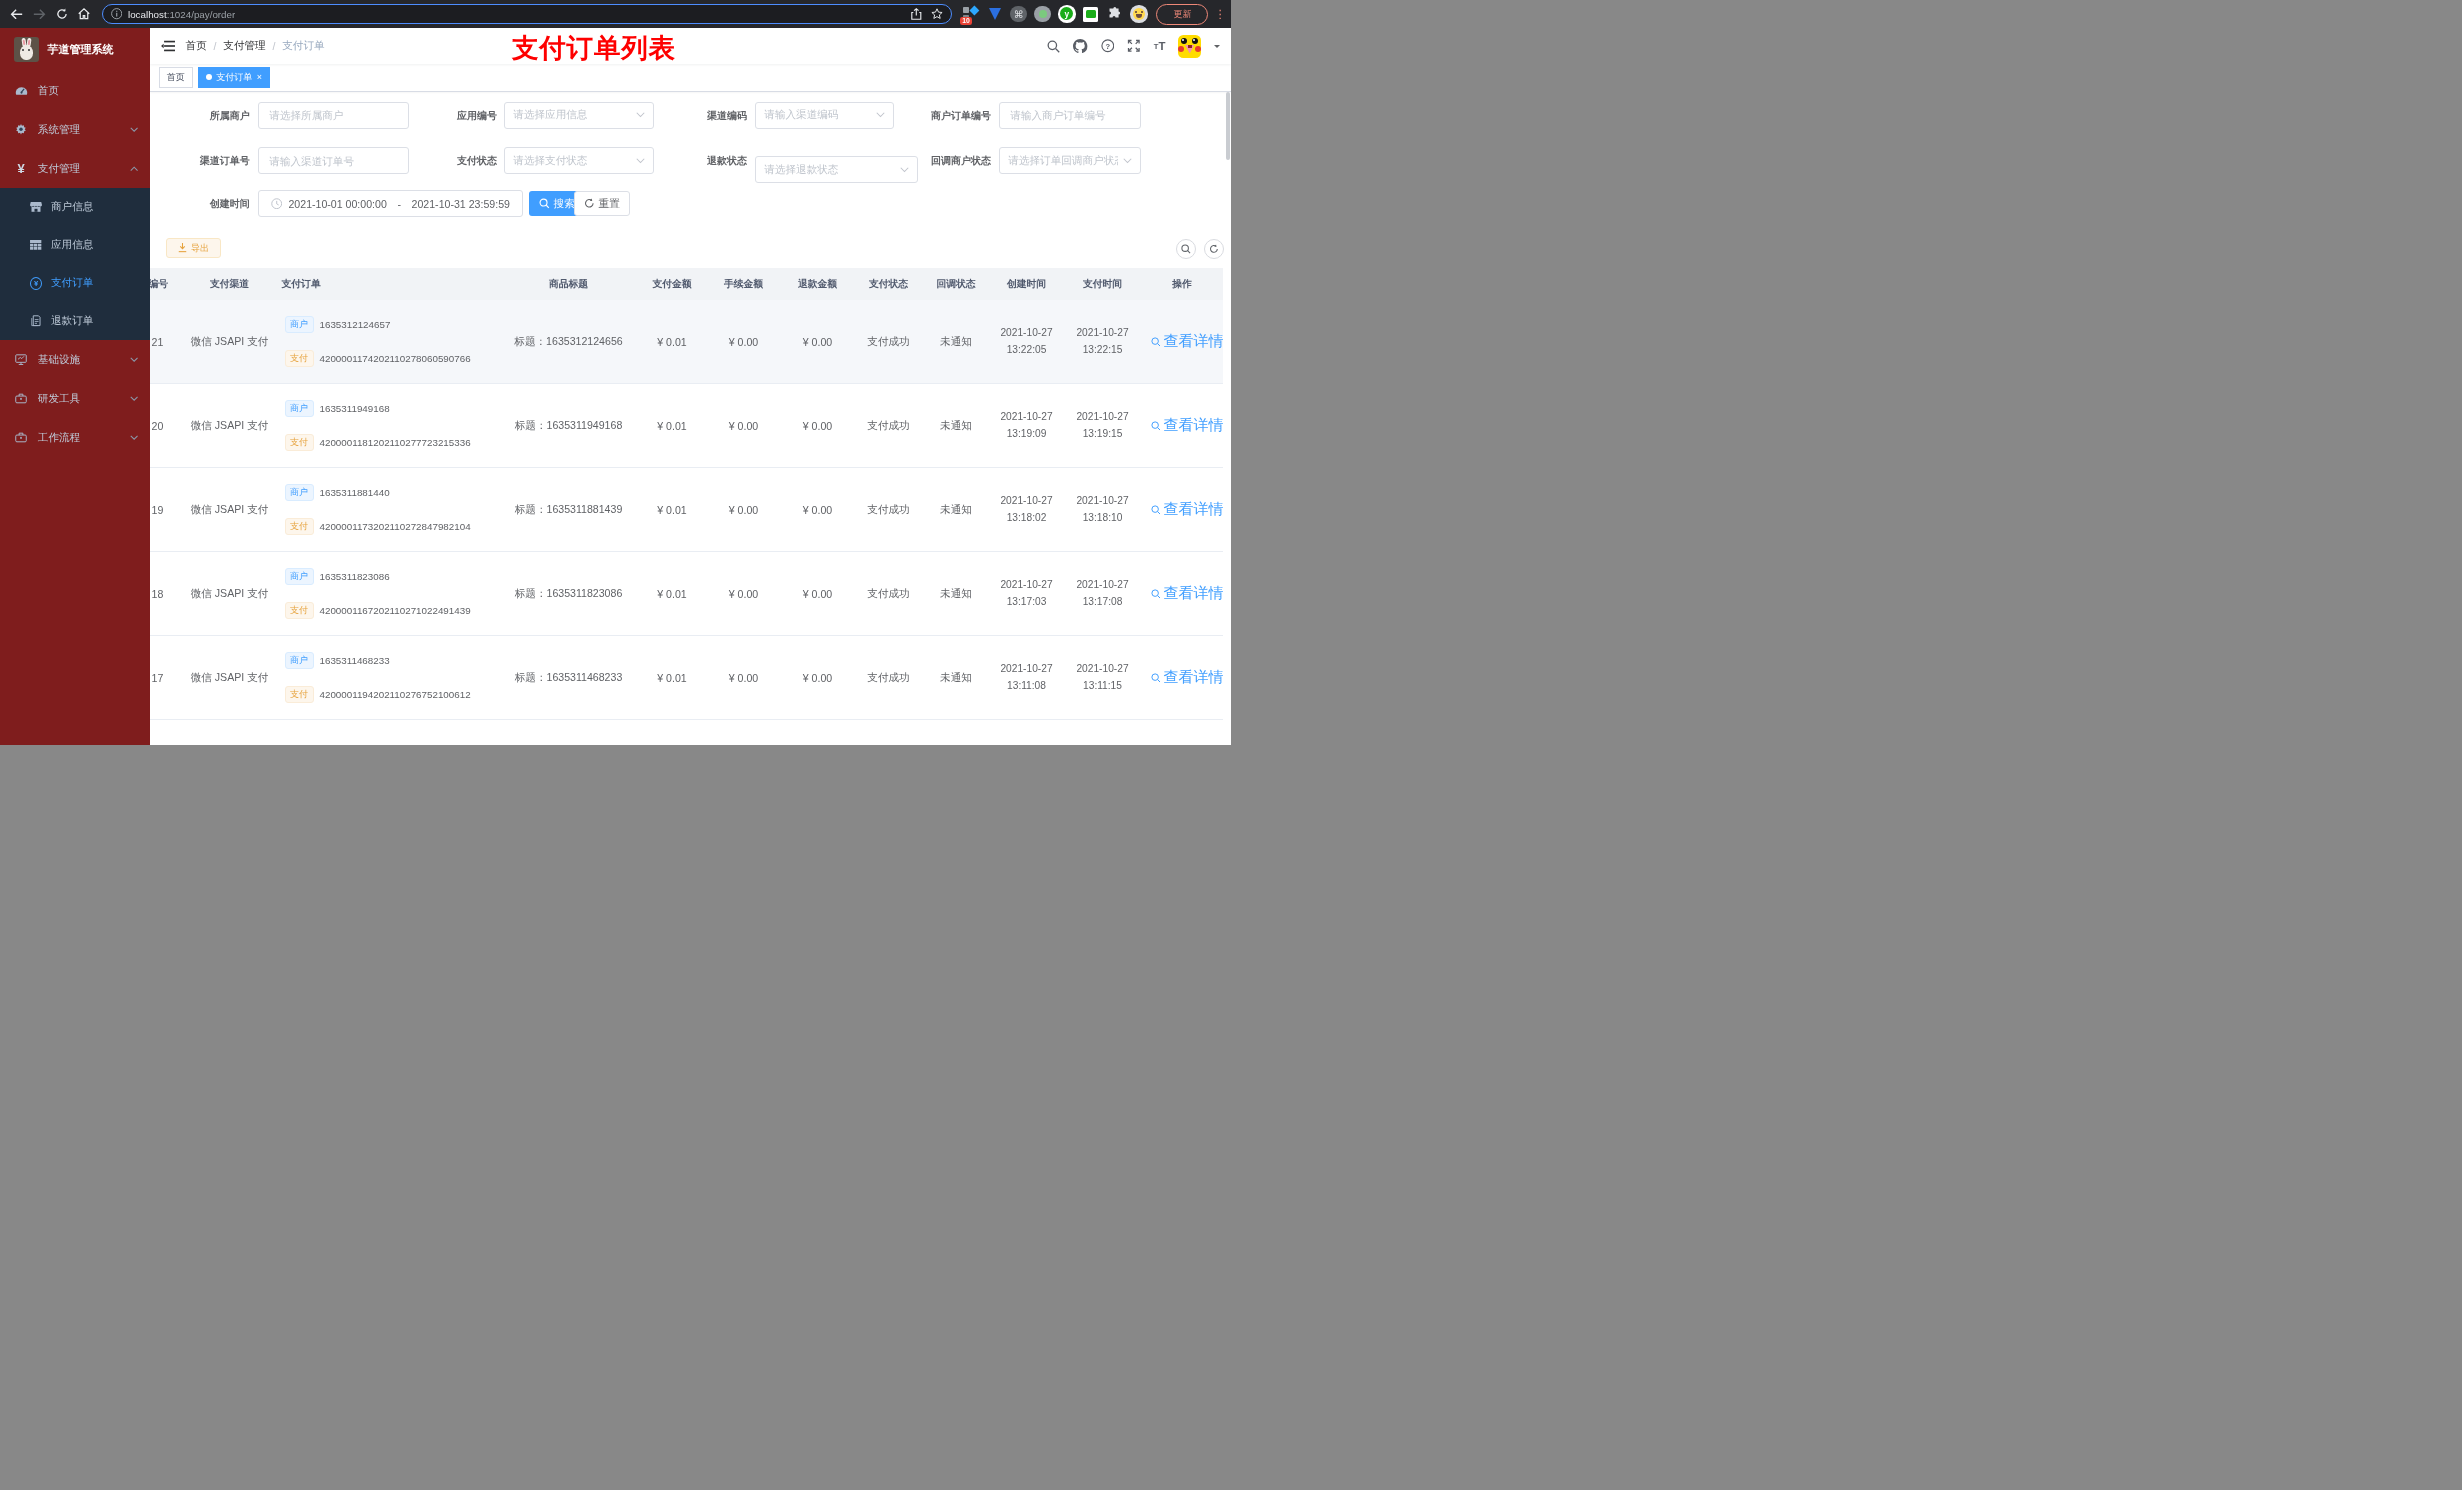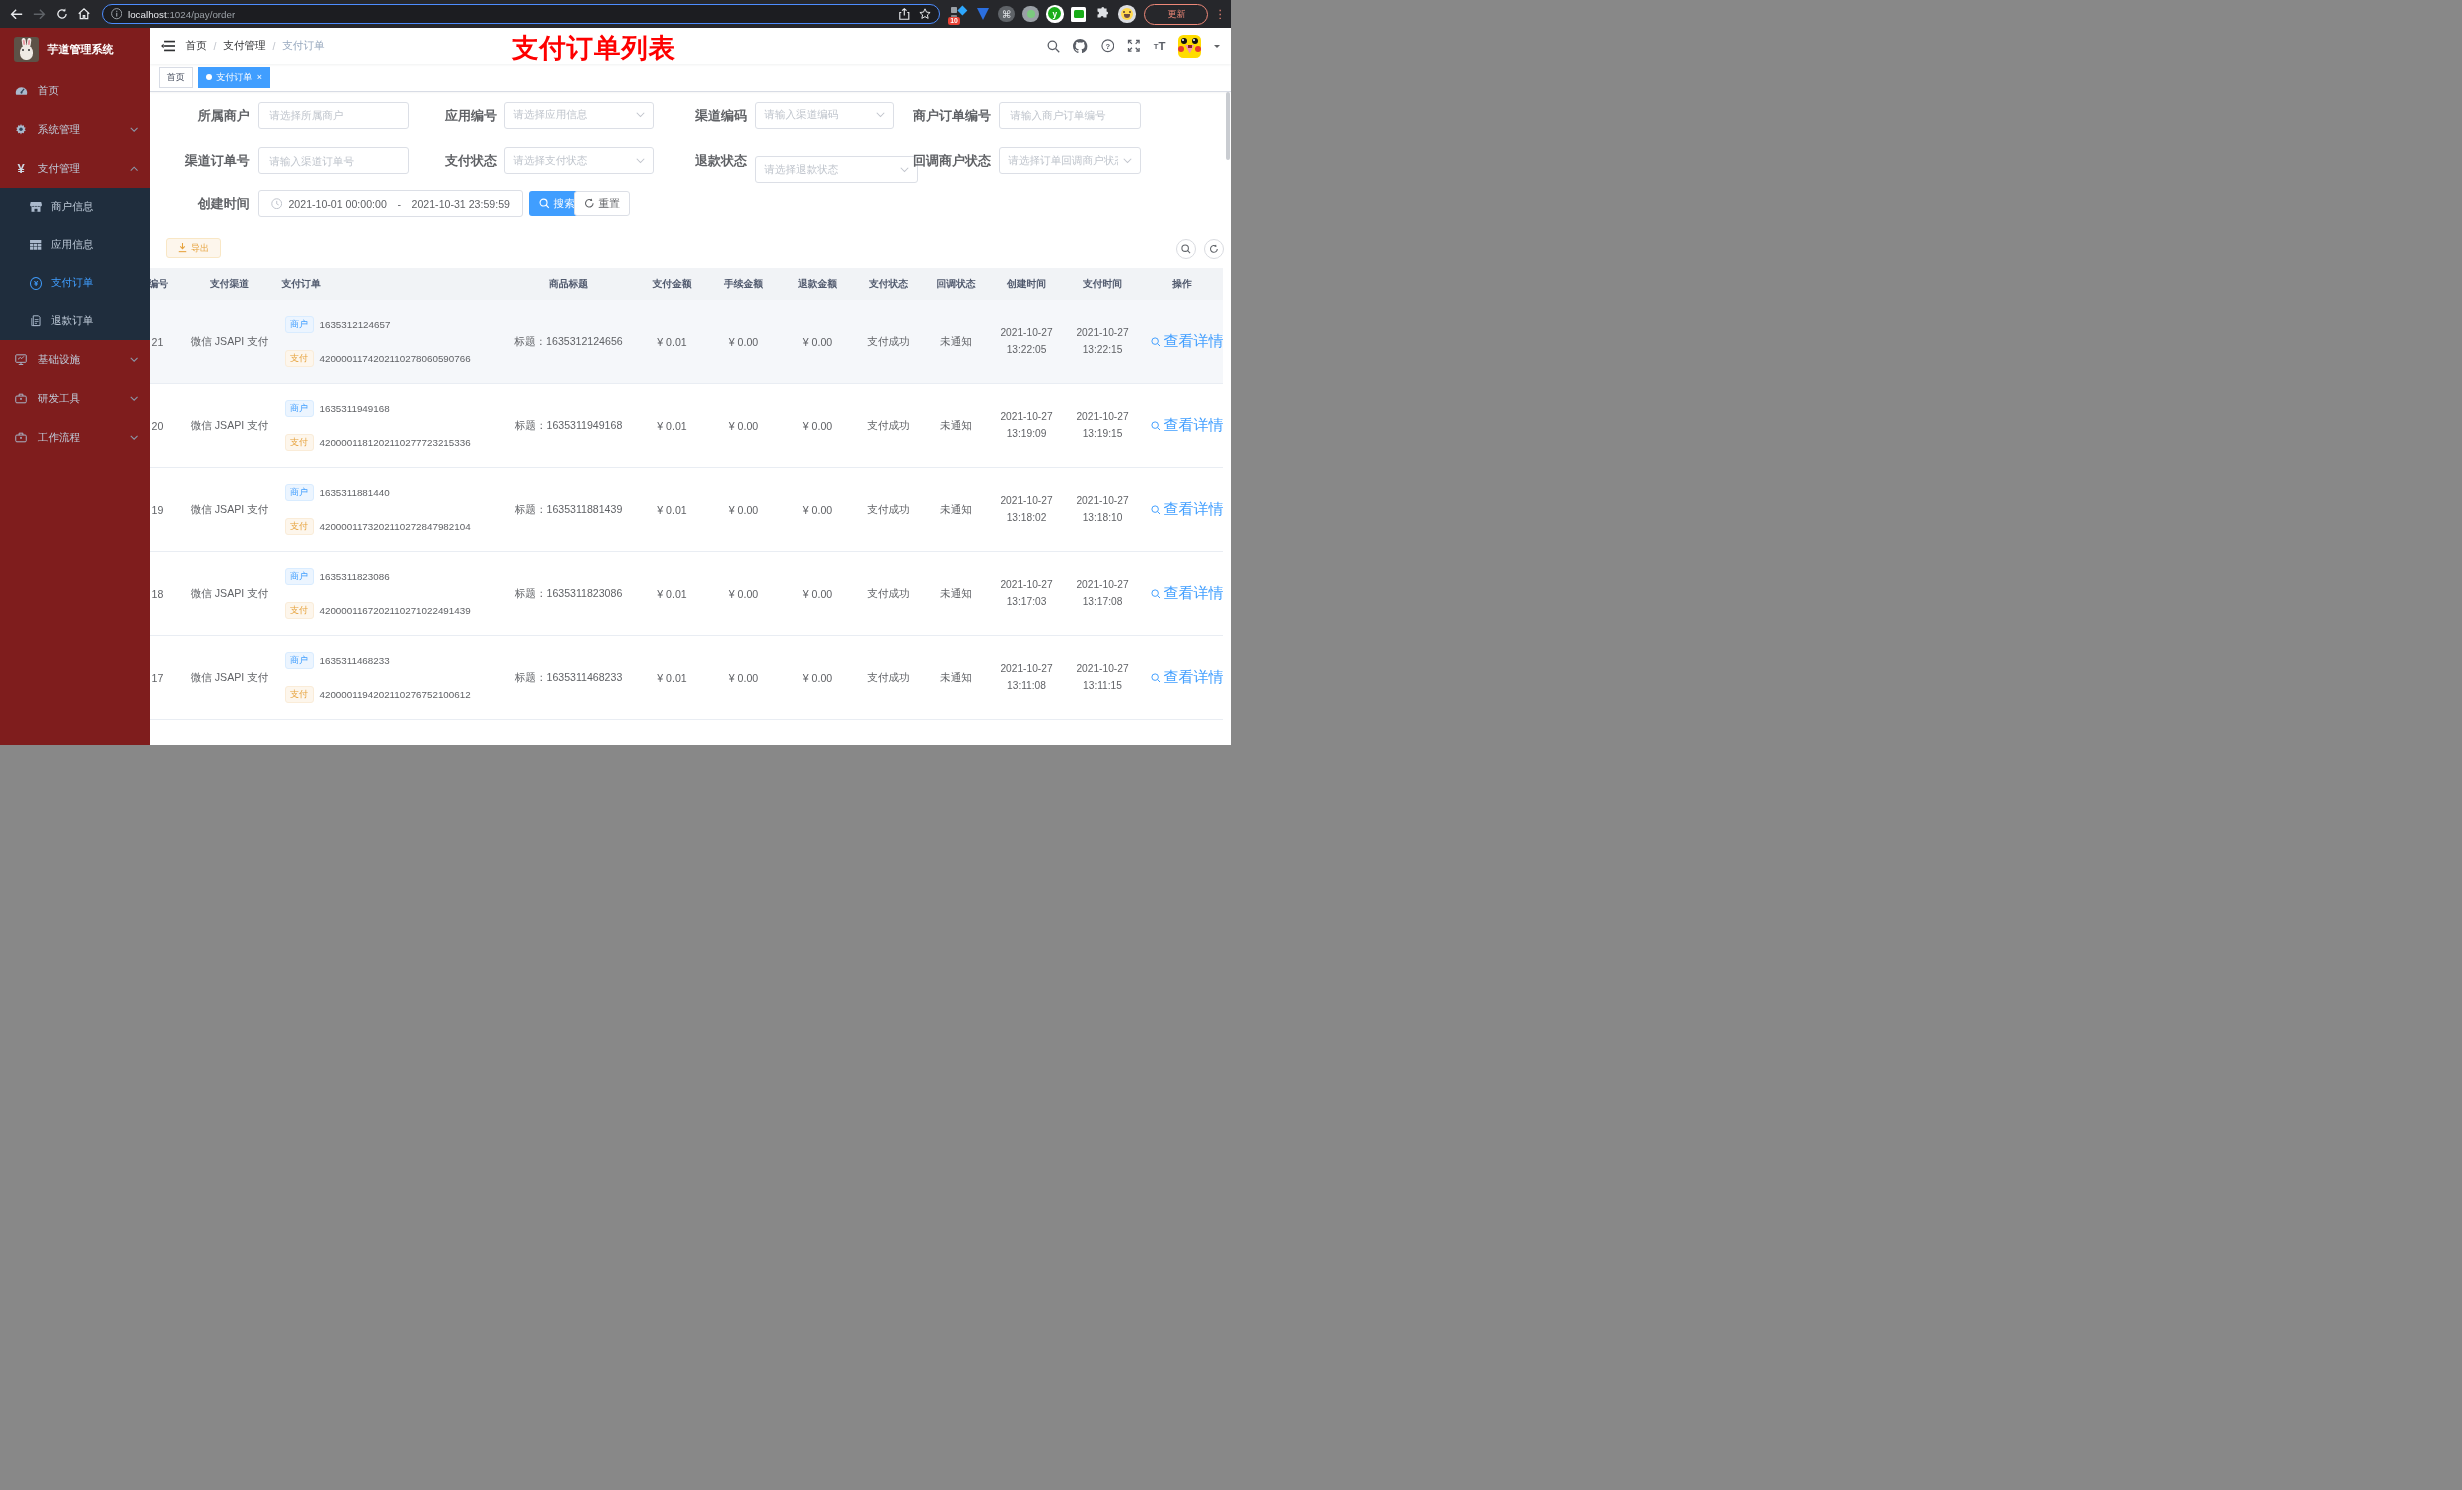--- a/index.html
+++ b/index.html
@@ -27,21 +27,21 @@
   .circle-y{width:17.4px;height:17.4px;border-radius:50%;background:#fff;display:flex;align-items:center;justify-content:center;}
   .circle-y i{width:13px;height:13px;border-radius:50%;background:#1aad19;color:#fff;font-style:normal;font-size:8.3px;font-weight:700;display:flex;align-items:center;justify-content:center;}
   .chat-sq{width:15px;height:15px;background:#fff;border-radius:1.5px;display:flex;align-items:center;justify-content:center;}
   .chat-b{width:9.8px;height:7.6px;background:#1aad19;border-radius:1.5px;position:relative;}
   .chat-b:after{content:"";position:absolute;left:1.5px;bottom:-2.3px;border:2.3px solid transparent;border-top-color:#1aad19;}
   .smiley{width:17.4px;height:17.4px;border-radius:50%;background:#dadce0;display:flex;align-items:center;justify-content:center;}
   .sface{width:12px;height:12px;border-radius:50%;background:#ffd84d;position:relative;}
   .sface:before,.sface:after{content:"";position:absolute;top:3px;width:1.9px;height:1.9px;border-radius:50%;background:#5d4037;}
   .sface:before{left:2.3px}.sface:after{right:2.3px}
   .sface i{position:absolute;left:3px;bottom:1.9px;width:6px;height:3.8px;border-radius:0 0 6px 6px;background:#6d4c41;display:block;}
-  .update-pill{margin:0 4.5px;border:0.8px solid #ee8878;color:#ee8878;font-size:9px;border-radius:10.6px;padding:3px 22px;white-space:nowrap;}
+  .update-pill{margin:0 4.5px;border:0.8px solid #ee8878;color:#ee8878;font-size:9px;border-radius:10.6px;padding:3px 16px;white-space:nowrap;}
   .kebab{color:#ee8878;font-size:11.4px;letter-spacing:0;width:10.6px;text-align:center;}
 
   
   .app{position:absolute;left:0;top:28px;width:1231px;height:717px;display:flex;}
   .sidebar{width:150px;background:#7f1d1d;color:#bfcbd9;flex:0 0 auto;position:relative;z-index:5;}
   .logo-row{height:43px;display:flex;align-items:center;padding-left:13.6px;gap:9px;}
   .logo-img{width:25px;height:25px;border-radius:3px;background:#5d5247;position:relative;overflow:hidden;flex:0 0 auto;}
   .rb-body{position:absolute;left:6px;top:7.6px;width:13px;height:15px;background:#efeae4;border-radius:50% 50% 45% 45%;}
   .rb-ear1,.rb-ear2{position:absolute;top:0.8px;width:3.8px;height:9px;background:#efeae4;border-radius:2.3px;}
   .rb-ear1{left:8.3px;transform:rotate(-8deg)}.rb-ear2{left:13.6px;transform:rotate(8deg)}
@@ -83,21 +83,21 @@
 
   .tags-bar{height:28px;background:#fff;border-bottom:0.8px solid #d8dce5;box-shadow:0 0.8px 2.3px rgba(0,0,0,.06);display:flex;align-items:center;padding:0 9px;gap:5.3px;position:relative;z-index:3;}
   .tag{height:20.4px;display:inline-flex;align-items:center;border:0.8px solid #d8dce5;background:#fff;color:#495060;font-size:9px;padding:0 6.8px;cursor:pointer;}
   .tag.active{background:#409eff;border-color:#409eff;color:#fff;}
   .tag .dot{width:6px;height:6px;border-radius:50%;background:#fff;margin-right:4.5px;}
   .tag .x{margin-left:4.5px;font-size:9px;}
 
   .content{position:absolute;left:0;right:0;top:64px;bottom:0;background:#fff;overflow:hidden;}
 
   
-  .f-label{position:absolute;width:83px;text-align:right;font-size:13px;font-weight:700;color:#606266;line-height:27px;}
+  .f-label{position:absolute;width:83px;text-align:right;font-size:10px;font-weight:700;color:#606266;line-height:27px;}
   .f-field{position:absolute;height:27px;border:0.8px solid #dcdfe6;border-radius:3px;background:#fff;display:flex;align-items:center;padding:0 8.3px;font-size:10.6px;color:#606266;}
   .f-field input{border:none;outline:none;width:100%;font-size:10.6px;color:#606266;background:transparent;}
   .f-field input::placeholder{color:#bfc4cc;}
   .ph{color:#bfc4cc;flex:1;white-space:nowrap;overflow:hidden;}
   .sel-chev{margin-left:4.5px;color:#c0c4cc;display:flex;flex:0 0 auto;}
   .date-sep{margin:0 10.6px;color:#606266;}
   .clock{color:#c0c4cc;margin-right:6px;display:flex;flex:0 0 auto;}
   .btn{position:absolute;height:25px;border-radius:3px;font-size:10.6px;display:flex;align-items:center;justify-content:center;gap:3.8px;cursor:pointer;border:0.8px solid transparent;}
   .btn-primary{background:#409eff;color:#fff;}
   .btn-plain{background:#fff;border-color:#dcdfe6;color:#606266;}

